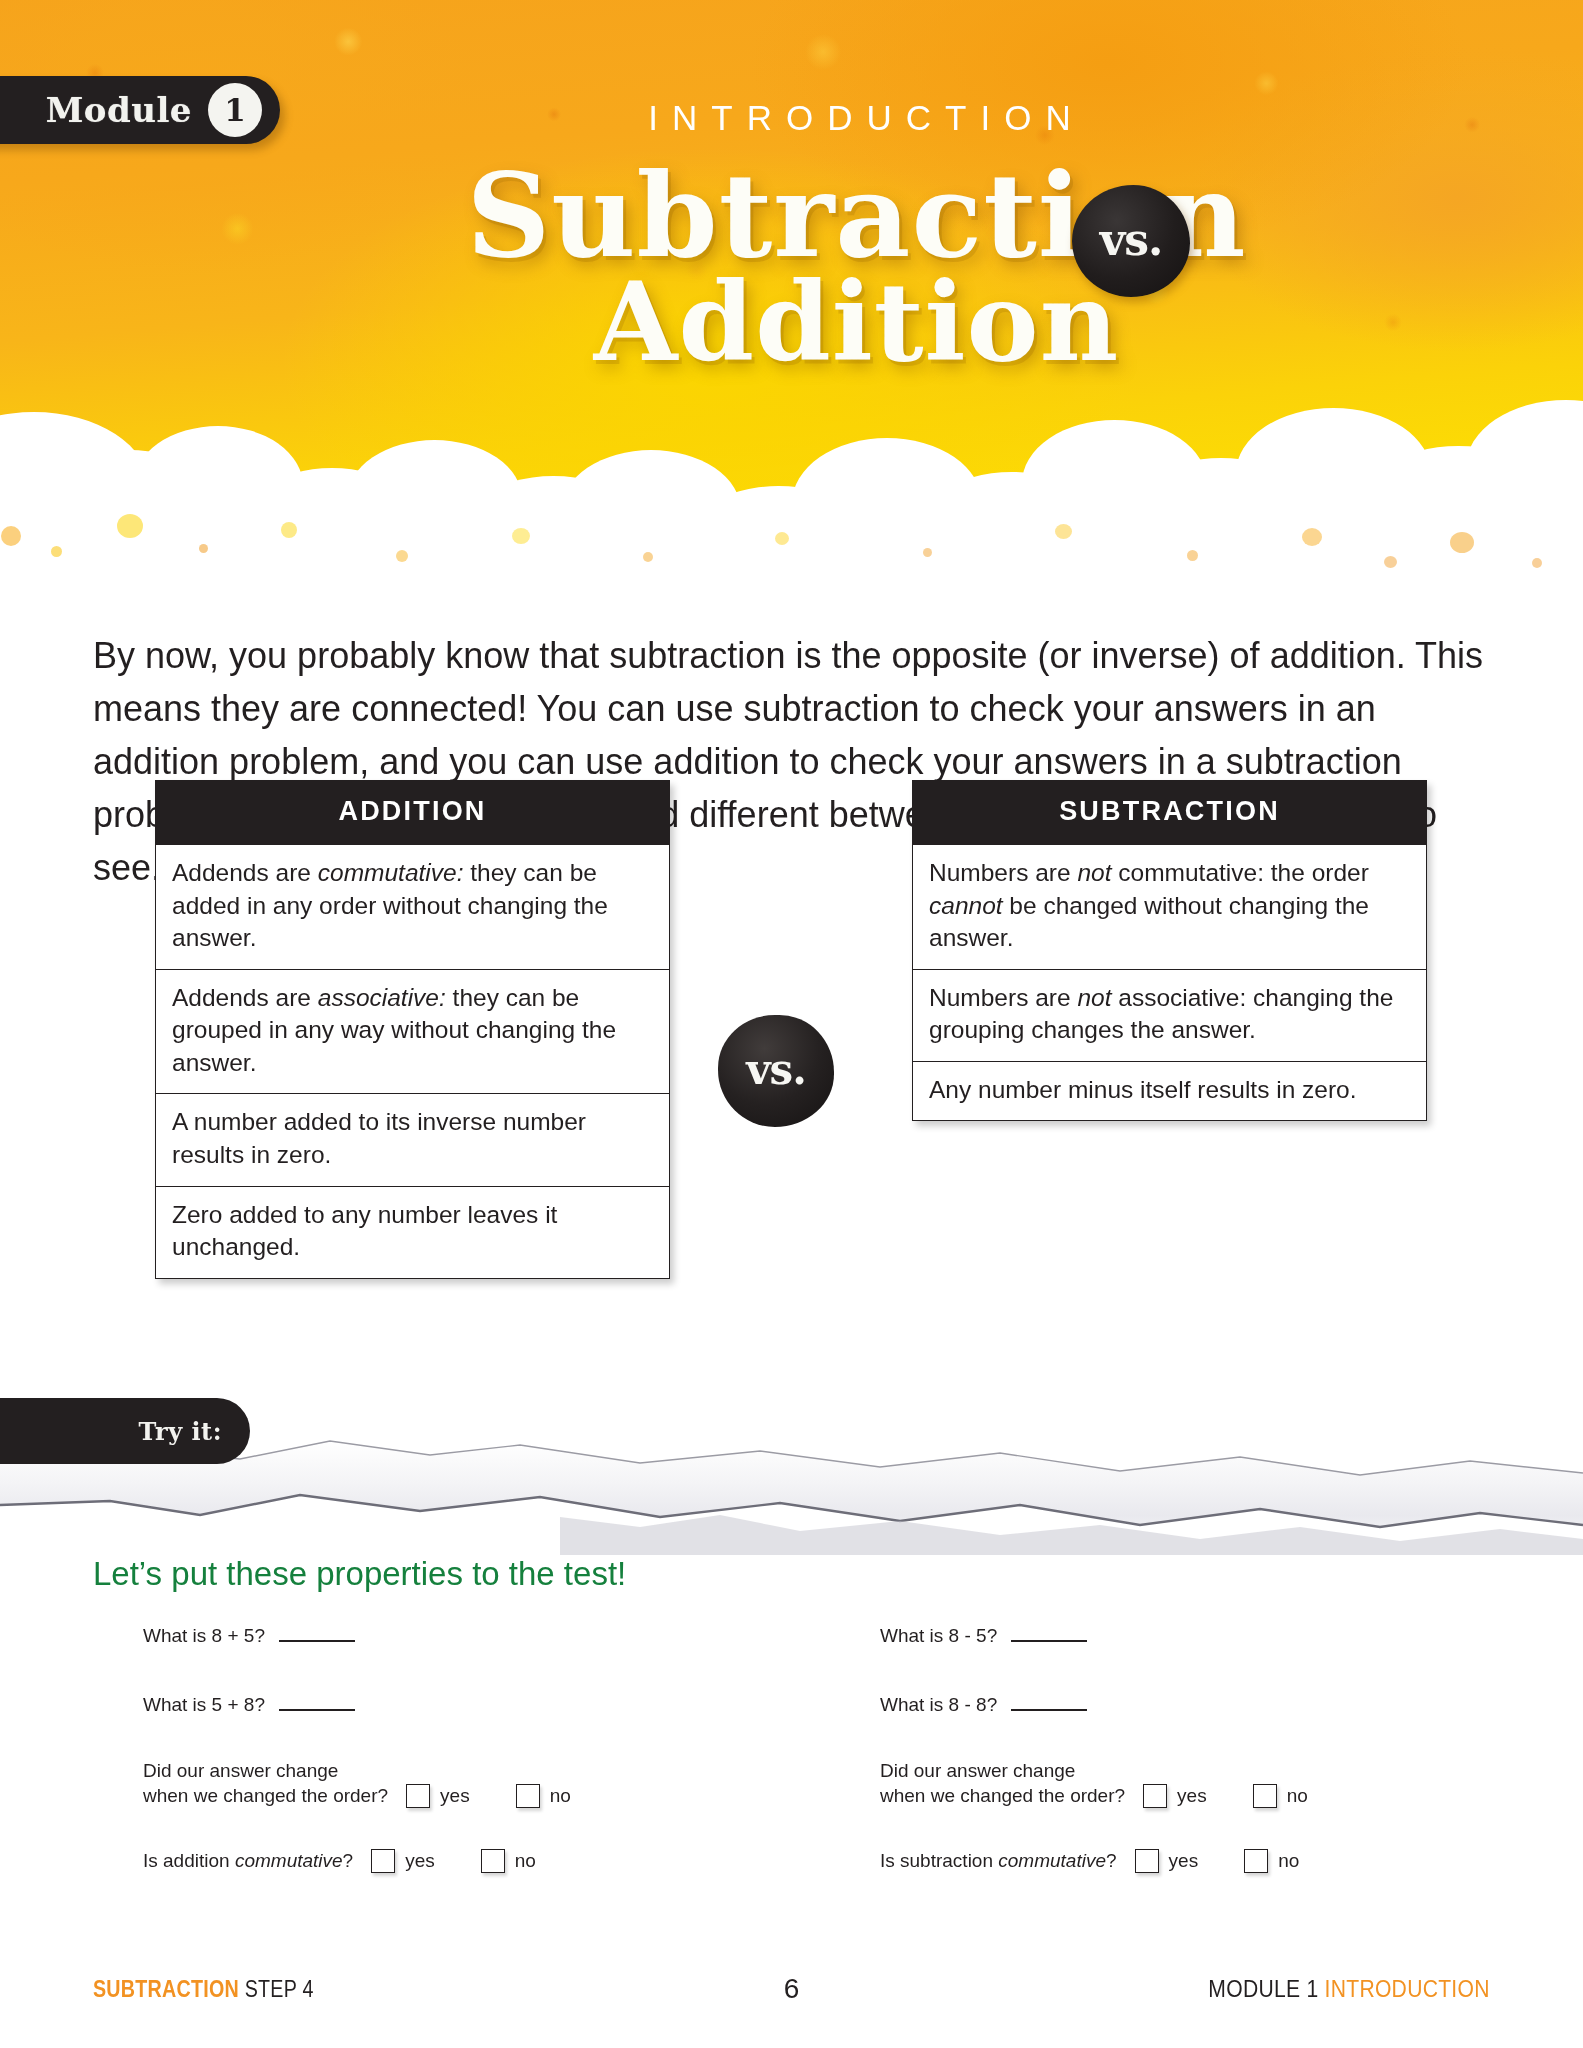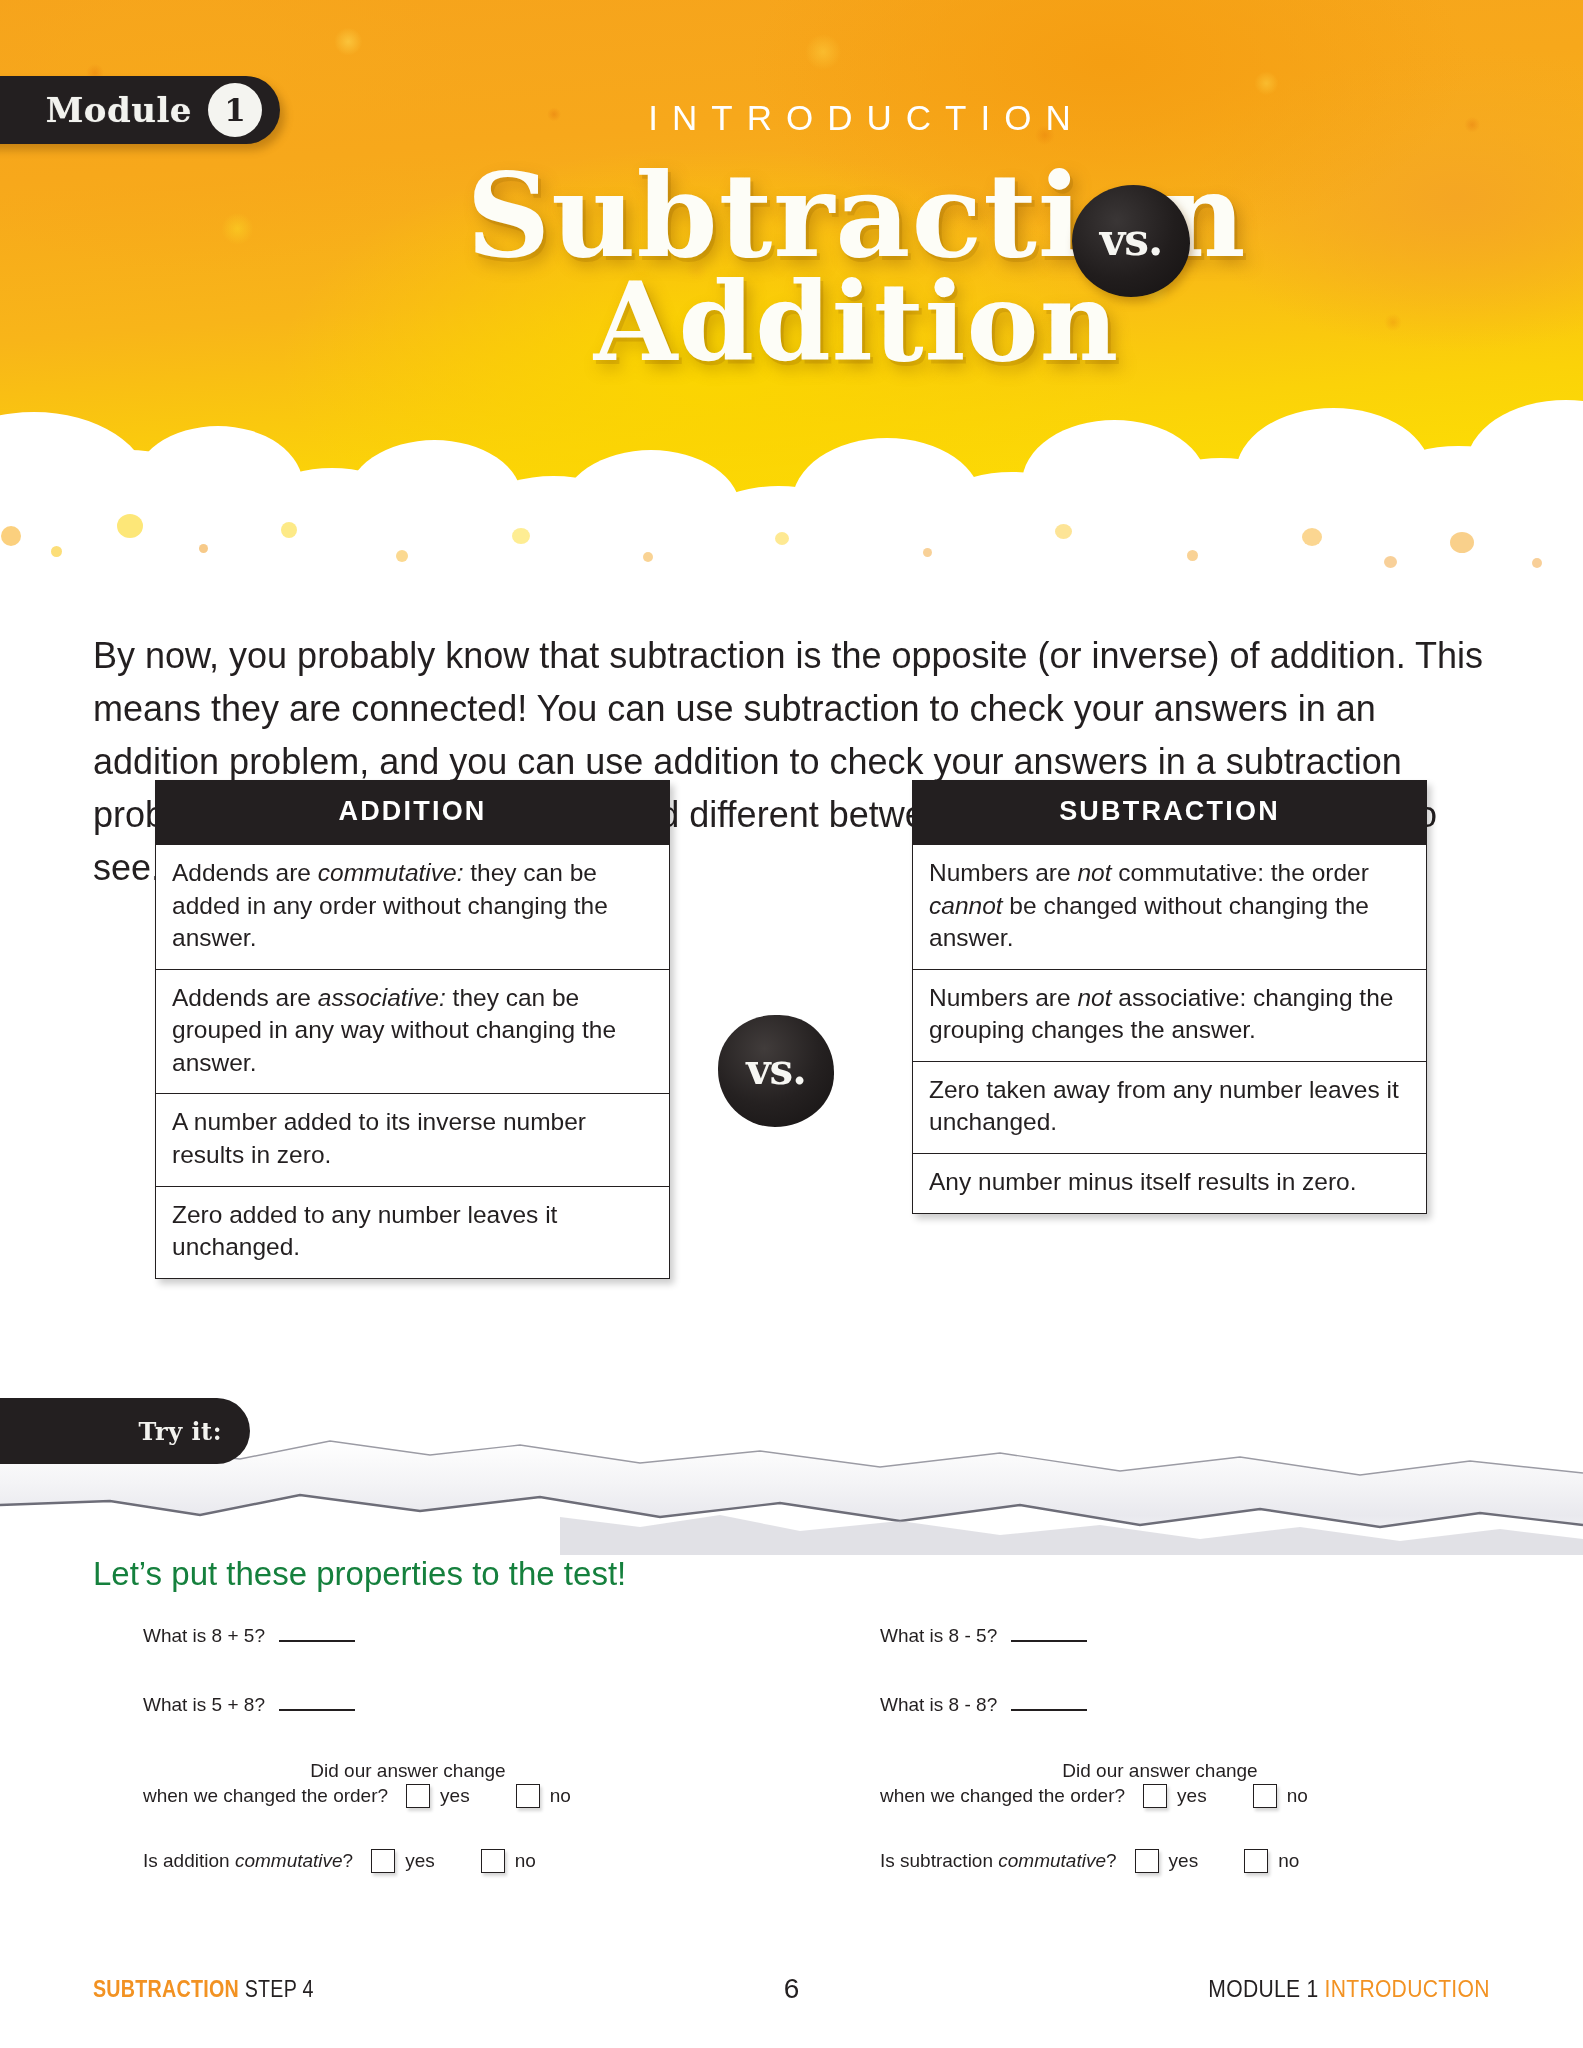--- a/index.html
+++ b/index.html
@@ -197,21 +197,21 @@
   .col { position:absolute; top:1620px; font-size:19px; color:#231f20; font-weight:300; }
   .col-left  { left:143px; width:530px; }
   .col-right { left:880px; width:560px; }
 
   .qrow { display:flex; align-items:baseline; margin-bottom:42px; }
   .qtext { white-space:nowrap; }
   .blank {
     display:inline-block; width:76px; border-bottom:2px solid #231f20;
     margin-left:14px; height:20px;
   }
-  .crow { margin-bottom:40px; line-height:1.32;text-align:center; }
+  .crow { margin-bottom:40px; line-height:1.32; }
   .crow .clines { display:block; }
   .cbox-wrap { display:inline-flex; align-items:center; margin-left:18px; }
   .cbox {
     display:inline-block; width:22px; height:22px;
     border:1.6px solid #231f20; background:#fff;
     box-shadow:2px 3px 3px rgba(0,0,0,.16);
     margin-right:10px; vertical-align:-3px;
   }
   .cbox-gap { display:inline-block; width:28px; }
   .inline-q { display:flex; align-items:center; flex-wrap:wrap; }
@@ -315,21 +315,20 @@
 
   <div class="vs-badge">
     <span>vs.</span>
   </div>
 
   <div class="cmp-table cmp-right">
     <div class="cmp-head">SUBTRACTION</div>
     <div class="cmp-body">
       <div class="cmp-row">Numbers are <em>not</em> commutative: the order <em>cannot</em> be changed without changing the answer.</div>
       <div class="cmp-row">Numbers are <em>not</em> associative: changing the grouping changes the answer.</div>
-      <div class="cmp-row">Zero taken away from any number leaves it unchanged.</div>
       <div class="cmp-row">Any number minus itself results in zero.</div>
     </div>
   </div>
 </div>
 
 <div class="torn">
   <div class="torn-grey"></div>
   <svg class="torn-edge" viewBox="0 0 1583 200" preserveAspectRatio="none">
     <path d="M0,96 L120,92 L240,104 L330,86 L430,100 L520,90 L640,108 L760,96 L880,112 L1000,98 L1120,116 L1240,102 L1360,120 L1470,106 L1583,118 L1583,0 L0,0 Z" fill="#ffffff"></path>
     <path d="M0,96 L120,92 L240,104 L330,86 L430,100 L520,90 L640,108 L760,96 L880,112 L1000,98 L1120,116 L1240,102 L1360,120 L1470,106 L1583,118" fill="none" stroke="#9b9ba4" stroke-width="1.4"></path>

